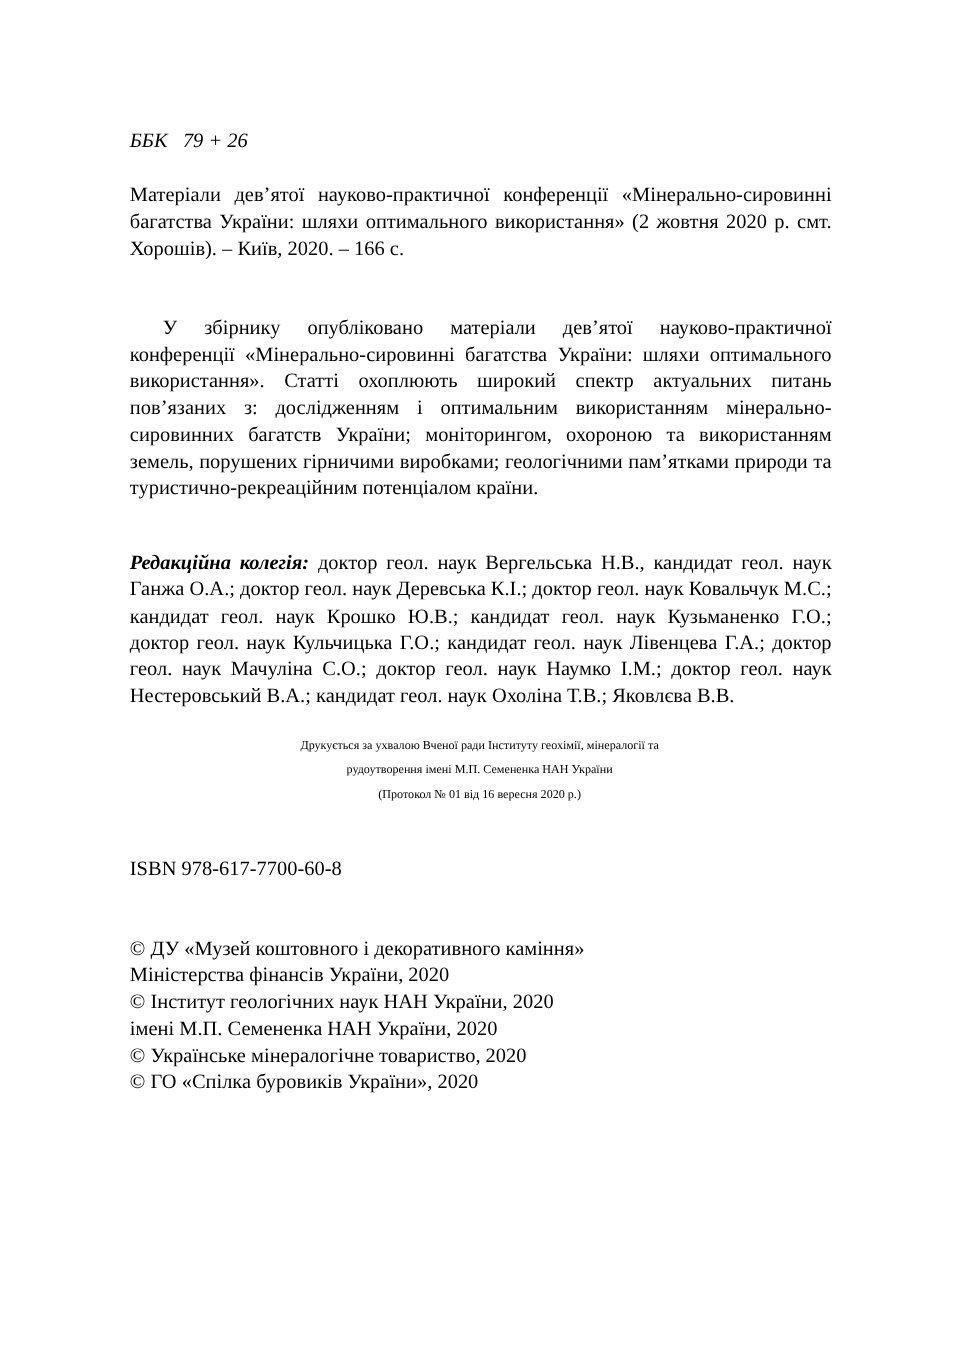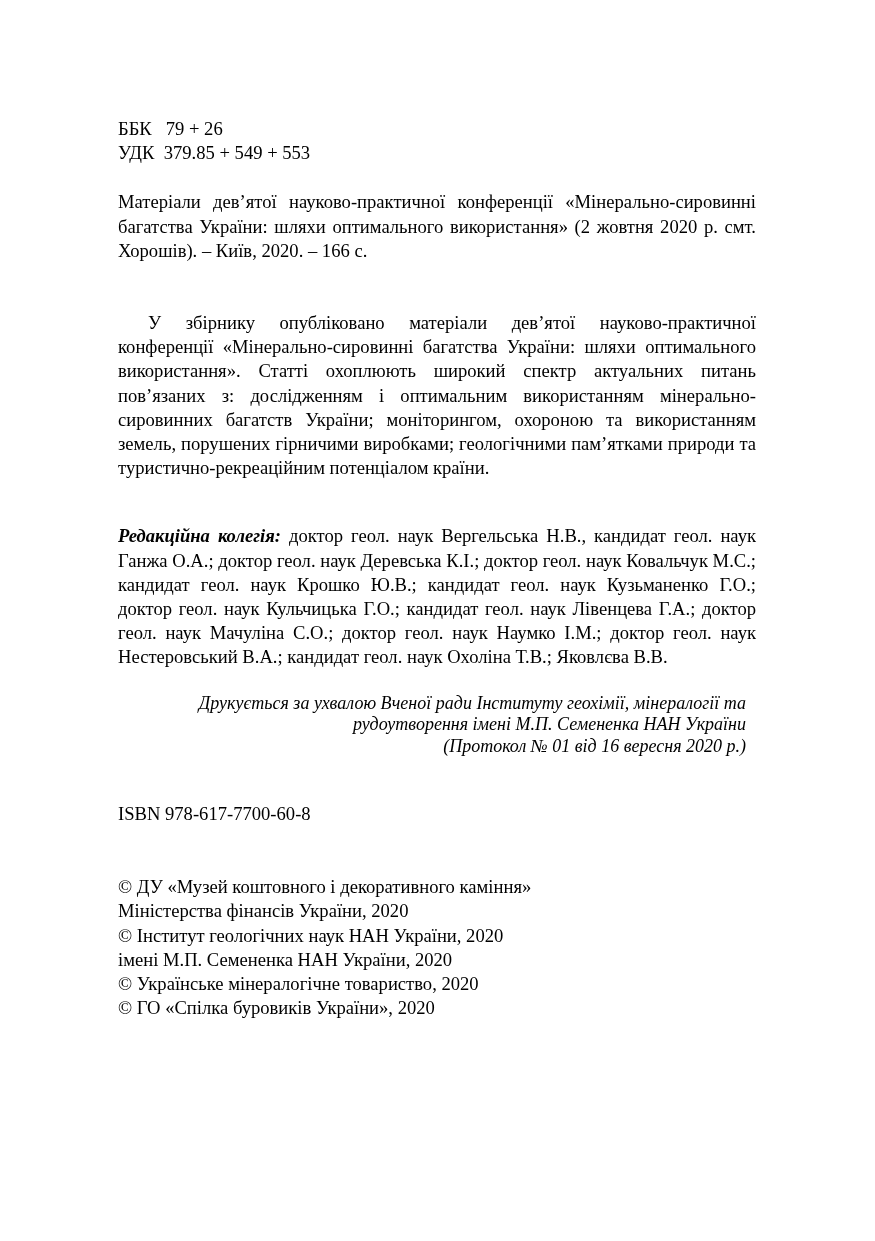--- a/index.html
+++ b/index.html
@@ -16,21 +16,21 @@
       color: #000000;
       font-size: 18.6px;
       line-height: 24.2px;
     }
     .page {
       position: absolute;
       left: 118px;
       top: 117px;
       width: 638px;
     }
-    .codes { margin: 0; }
+    .codes { margin: 0; font-style: italic; }
     .code-line { white-space: pre; }
     .citation {
       margin-top: 25px;
       text-align: justify;
       text-align-last: left;
     }
     .abstract {
       margin-top: 48px;
       text-align: justify;
       text-indent: 30px;
@@ -38,44 +38,42 @@
     .editorial {
       margin-top: 44px;
       text-align: justify;
     }
     .editorial .label {
       font-weight: bold;
       font-style: italic;
     }
     .approval {
       margin-top: 23px;
-      font-size: 18px;
+      font-size: 11px;
       line-height: 21.8px;
-      text-align: right;
+      text-align: center;
       padding-left: 8px;
       width: 620px;
-      font-style: italic;
     }
     .approval div { white-space: nowrap; }
     .isbn {
       margin-top: 44px;
     }
     .copyrights {
       margin-top: 49px;
     }
     .copyrights div { white-space: nowrap; }
   </style>
 </head>
 <body>
 
 <div class="page">
 
   <div class="codes">
     <div class="code-line"><span>ББК</span>   <span>79 + 26</span></div>
-    <div class="code-line"><span>УДК</span>  <span>379.85 + 549 + 553</span></div>
   </div>
 
   <div class="citation">Матеріали дев’ятої науково-практичної конференції «Мінерально-сировинні багатства України: шляхи оптимального використання» (2 жовтня 2020 р. смт. Хорошів). – Київ, 2020. – 166 с.</div>
 
   <div class="abstract">У збірнику опубліковано матеріали дев’ятої науково-практичної конференції «Мінерально-сировинні багатства України: шляхи оптимального використання». Статті охоплюють широкий спектр актуальних питань пов’язаних з: дослідженням і оптимальним використанням мінерально-сировинних багатств України; моніторингом, охороною та використанням земель, порушених гірничими виробками; геологічними пам’ятками природи та туристично-рекреаційним потенціалом країни.</div>
 
   <div class="editorial"><span class="label">Редакційна колегія:</span> <span>доктор геол. наук Вергельська Н.В., кандидат геол. наук Ганжа О.А.; доктор геол. наук Деревська К.І.; доктор геол. наук Ковальчук М.С.; кандидат геол. наук Крошко Ю.В.; кандидат геол. наук Кузьманенко Г.О.; доктор геол. наук Кульчицька Г.О.; кандидат геол. наук Лівенцева Г.А.; доктор геол. наук Мачуліна С.О.; доктор геол. наук Наумко І.М.; доктор геол. наук Нестеровський В.А.; кандидат геол. наук Охоліна Т.В.; Яковлєва В.В.</span></div>
 
   <div class="approval">
     <div>Друкується за ухвалою Вченої ради Інституту геохімії, мінералогії та</div>

